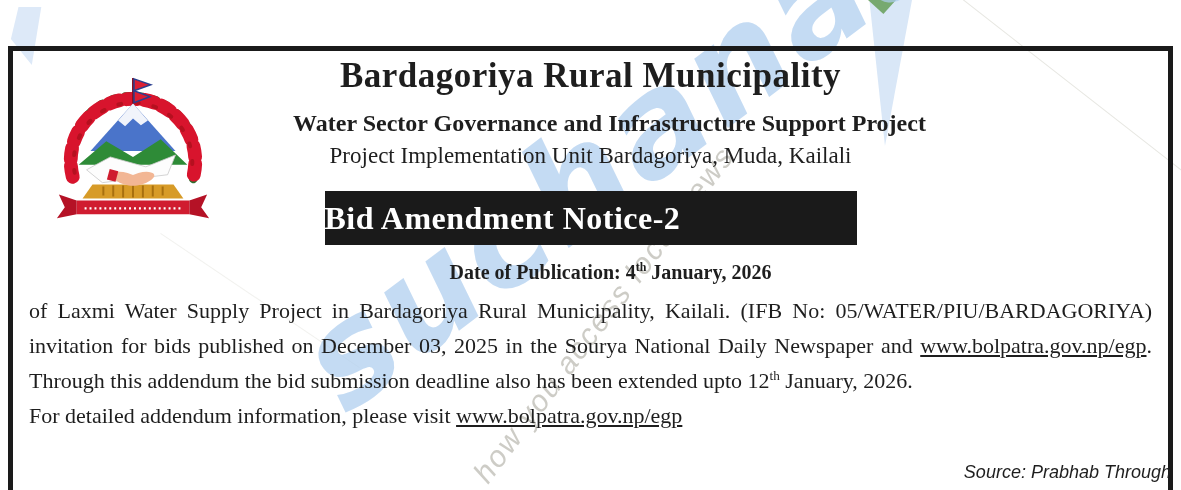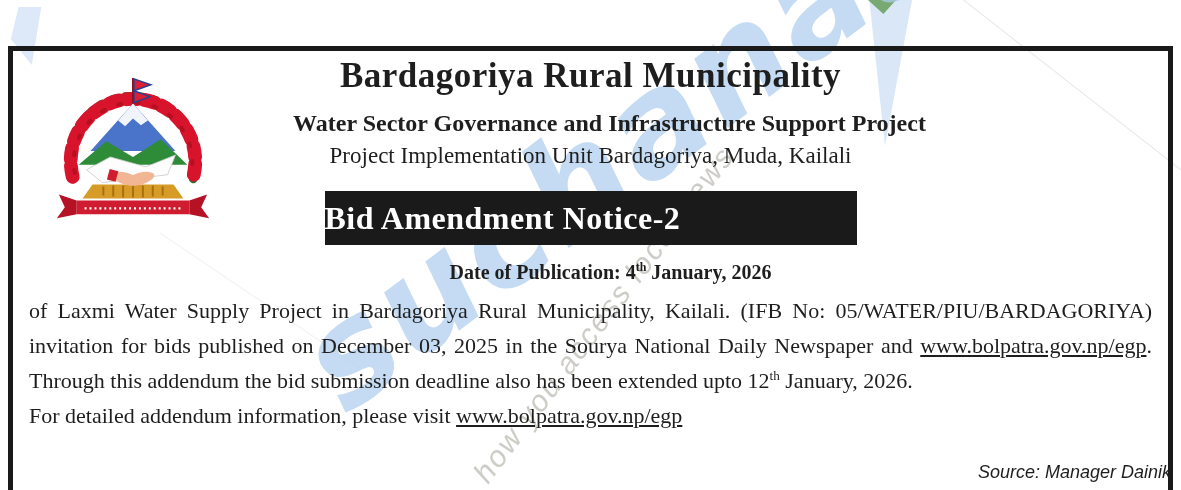--- a/index.html
+++ b/index.html
@@ -126,13 +126,13 @@
 
   <div class="abs para">
     <div class="para-line just">of Laxmi Water Supply Project in Bardagoriya Rural Municipality, Kailali. (IFB No: 05/WATER/PIU/BARDAGORIYA)</div>
     <div class="para-line just"><span>invitation for bids published on December 03, 2025 in the Sourya National Daily Newspaper and </span><span class="link">www.bolpatra.gov.np/egp</span><span>.</span></div>
     <div class="para-line"><span>Through this addendum the bid submission deadline also has been extended upto 12</span><sup>th</sup><span> January, 2026.</span></div>
     <div class="para-line"><span>For detailed addendum information, please visit </span><span class="link">www.bolpatra.gov.np/egp</span></div>
   </div>
 
 </div>
 
-<div class="source-credit">Source: Manager Dainik</div>
+<div class="source-credit">Source: Prabhab Through</div>
 
 </body></html>

